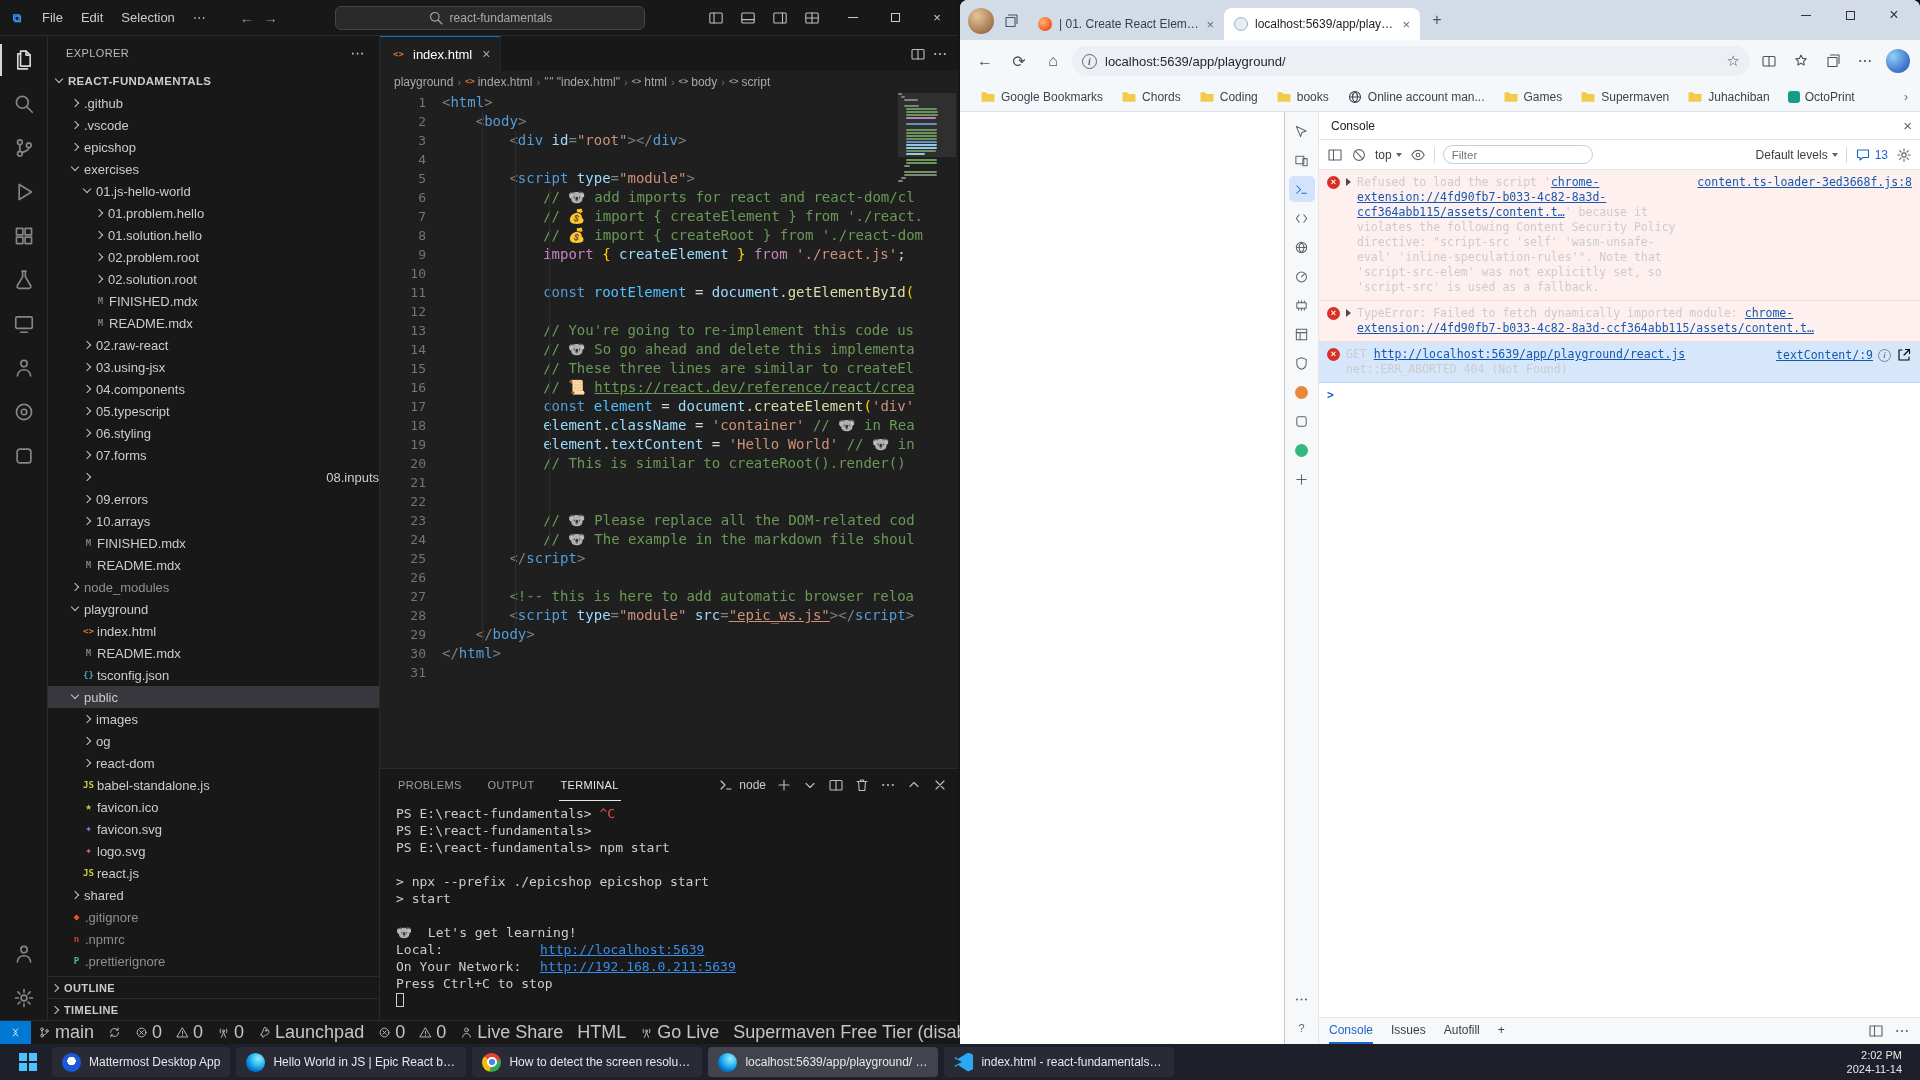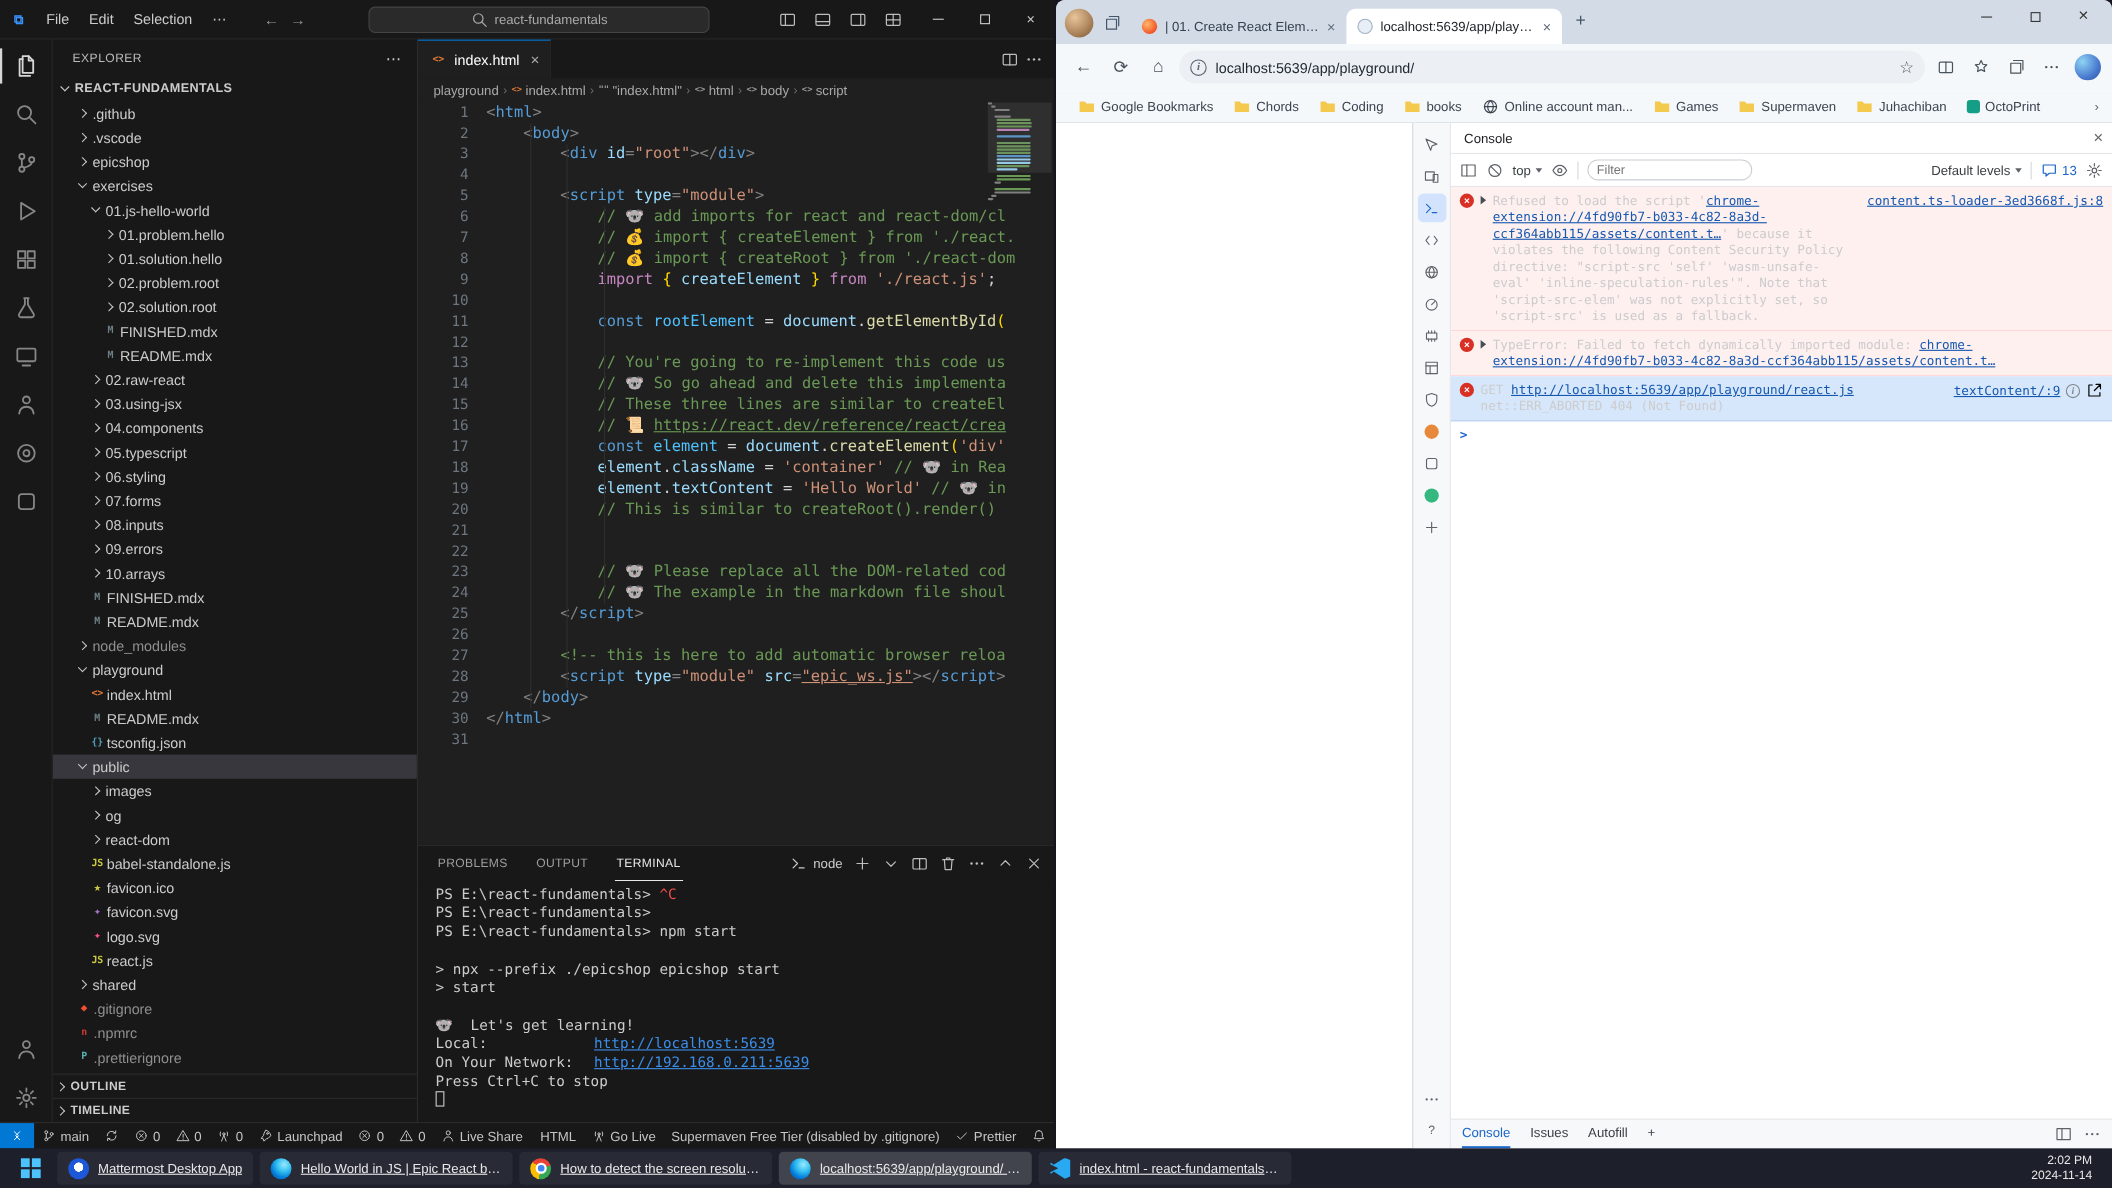--- a/index.html
+++ b/index.html
@@ -71,21 +71,21 @@
   .vs-panel{height:252px;border-top:1px solid #2b2b2b;background:#181818;display:flex;flex-direction:column;flex:none;}
   .panel-head{height:32px;display:flex;align-items:center;padding:0 10px 0 16px;flex:none;}
   .ptab{font-size:11px;letter-spacing:.3px;color:#9d9d9d;padding:0 2px;margin-right:22px;height:100%;display:flex;align-items:center;border-bottom:1px solid transparent;}
   .ptab.active{color:#e7e7e7;border-bottom:1px solid #e7e7e7;}
   .panel-actions{margin-left:auto;display:flex;align-items:center;gap:10px;color:#bdbdbd;font-size:12px;}
   .shell-label{display:flex;align-items:center;gap:5px;color:#cccccc;}
   .vs-terminal{flex:1;padding:4px 0 0 16px;font:13px/17px "DejaVu Sans Mono",monospace;overflow:hidden;background:#181818;}
   .tl{white-space:pre;}
   .t{color:#cccccc;}.tr{color:#f14c4c;}.tlk{color:#3b8eea;text-decoration:underline;margin-left:11px;}
   .cur{display:inline-block;width:8px;height:14px;border:1px solid #cccccc;vertical-align:-2px;}
-  .vs-status{height:24px;background:#181818;border-top:1px solid #2b2b2b;display:flex;align-items:center;font-size:12px;color:#c5c5c5;flex:none;}
+  .vs-status{height:24px;background:#181818;border-top:1px solid #2b2b2b;display:flex;align-items:center;font-size:18px;color:#c5c5c5;flex:none;}
   .st-item{display:flex;align-items:center;gap:4px;padding:0 7px;height:100%;white-space:nowrap;}
   .st-item svg{width:13px;height:13px;}
   .st-item.accent{background:#0078d4;color:#ffffff;padding:0 9px;}
   .st-right{margin-left:auto;display:flex;height:100%;}
 
   
   .edge{position:absolute;left:960px;top:0;width:960px;height:1044px;display:flex;flex-direction:column;background:#ffffff;border-radius:8px 8px 0 0;}
   .e-tabstrip{height:40px;background:#d3dce6;border-radius:8px 8px 0 0;display:flex;align-items:flex-end;padding:0 4px 0 8px;flex:none;}
   .e-avatar{width:26px;height:26px;border-radius:50%;background:radial-gradient(circle at 35% 30%,#e8c49a,#a07850 70%,#6b4e33);margin:0 6px 6px 0;flex:none;}
   .e-wsicon{width:22px;height:22px;margin:0 6px 8px 0;color:#45556a;flex:none;}
@@ -145,21 +145,21 @@
   .dt-ftab.active{color:#1a66c9;border-bottom:2px solid #1a66c9;}
   .dt-footer .fright{margin-left:auto;display:flex;gap:10px;color:#5f6368;}
 
   
   .taskbar{position:absolute;left:0;bottom:0;width:1920px;height:36px;background:#1d1f2b;display:flex;align-items:center;padding:0 10px;gap:6px;color:#e8e8e8;}
   .tb-start{width:36px;height:30px;display:flex;align-items:center;justify-content:center;border-radius:4px;}
   .winlogo{display:grid;grid-template-columns:8px 8px;grid-template-rows:8px 8px;gap:1.5px;}
   .winlogo i{background:#4cc2ff;}
   .tb-btn{height:30px;display:flex;align-items:center;gap:8px;padding:0 10px;border-radius:4px;background:rgba(255,255,255,.05);font-size:12px;max-width:230px;white-space:nowrap;}
   .tb-btn.active{background:rgba(255,255,255,.16);}
-  .tb-btn .lbl{overflow:hidden;text-overflow:ellipsis;text-decoration:underline;}
+  .tb-btn .lbl{overflow:hidden;text-overflow:ellipsis;}
   .appic{width:19px;height:19px;flex:none;border-radius:50%;position:relative;}
   .ai-mattermost{background:radial-gradient(circle at 50% 42%,#ffffff 0 28%,#1c58d9 30%);}
   .ai-edge{background:radial-gradient(circle at 65% 30%,#9be8ff 0%,#35c1f1 35%,#0078d7 68%,#0c59a4 100%);}
   .ai-chrome{background:conic-gradient(from -50deg,#ea4335 0 33.3%,#34a853 33.3% 66.6%,#fbbc05 66.6% 100%);}
   .ai-chrome::after{content:"";position:absolute;inset:25%;background:#4285f4;border:2px solid #fff;border-radius:50%;}
   .ai-vscode{border-radius:2px;background:#29a9f2;clip-path:polygon(72% 0,100% 12%,100% 88%,72% 100%,18% 66%,7% 76%,0 70%,40% 50%,0 30%,7% 24%,18% 34%);}
   .tb-clock{margin-left:auto;text-align:right;font-size:11px;line-height:14px;padding-right:8px;}
 </style>
 </head>
 <body>
@@ -400,21 +400,21 @@
               <span class="lbl">05.typescript</span>
             </div>
             <div class="trow" style="padding-left: 32px;">
               <span class="chev"></span>
               <span class="lbl">06.styling</span>
             </div>
             <div class="trow" style="padding-left: 32px;">
               <span class="chev"></span>
               <span class="lbl">07.forms</span>
             </div>
-            <div class="trow" style="padding-left: 32px;">
+            <div class="trow" style="padding-left: 32px; justify-content: space-between;">
               <span class="chev"></span>
               <span class="lbl">08.inputs</span>
             </div>
             <div class="trow" style="padding-left: 32px;">
               <span class="chev"></span>
               <span class="lbl">09.errors</span>
             </div>
             <div class="trow" style="padding-left: 32px;">
               <span class="chev"></span>
               <span class="lbl">10.arrays</span>

